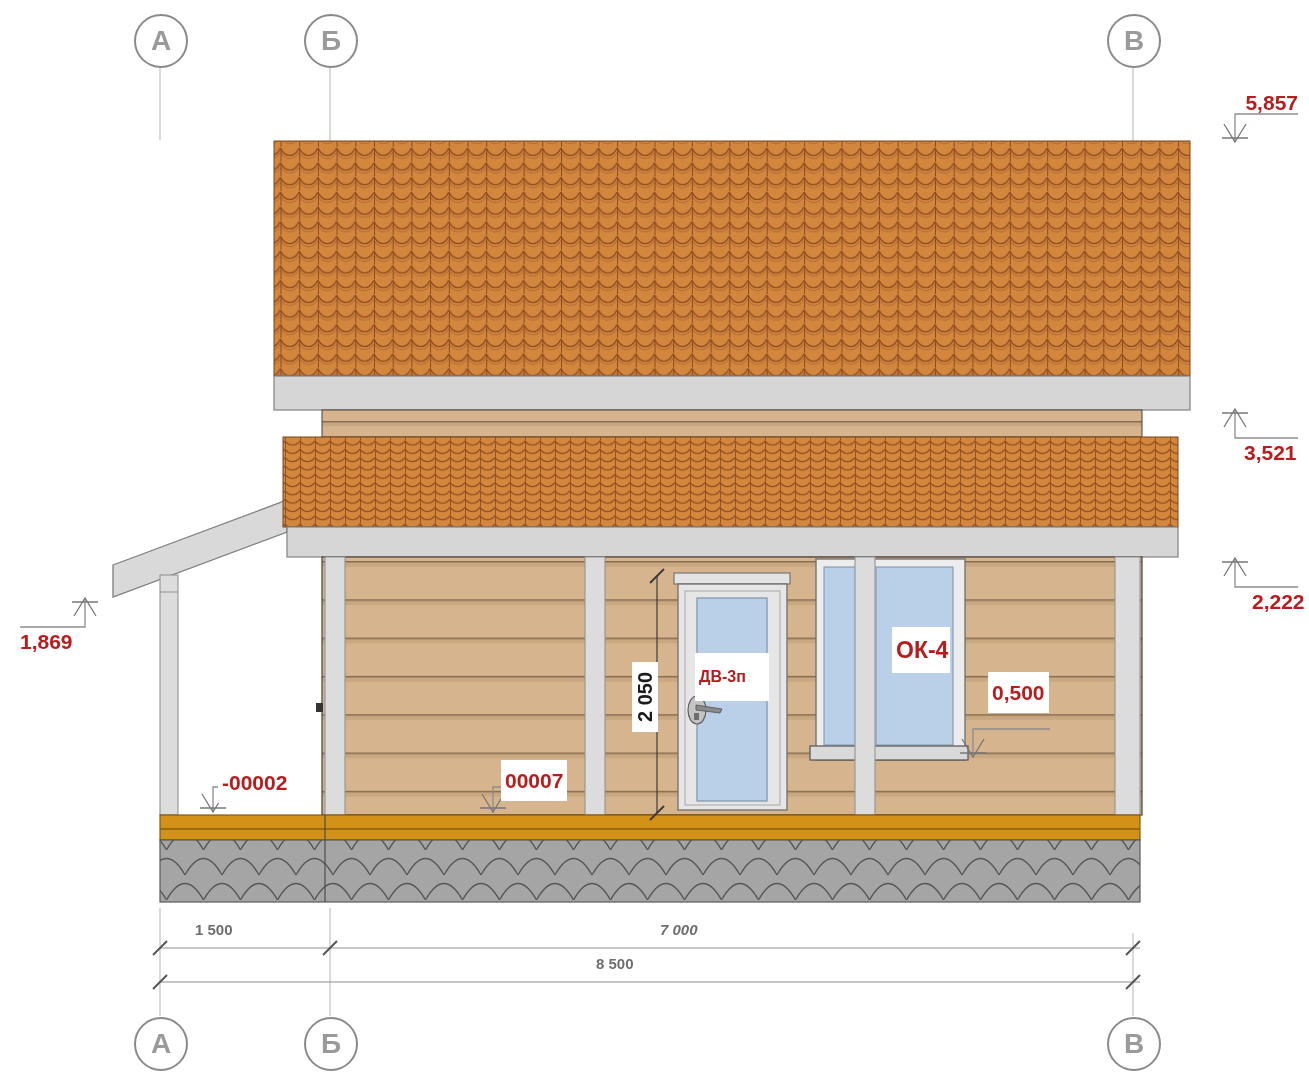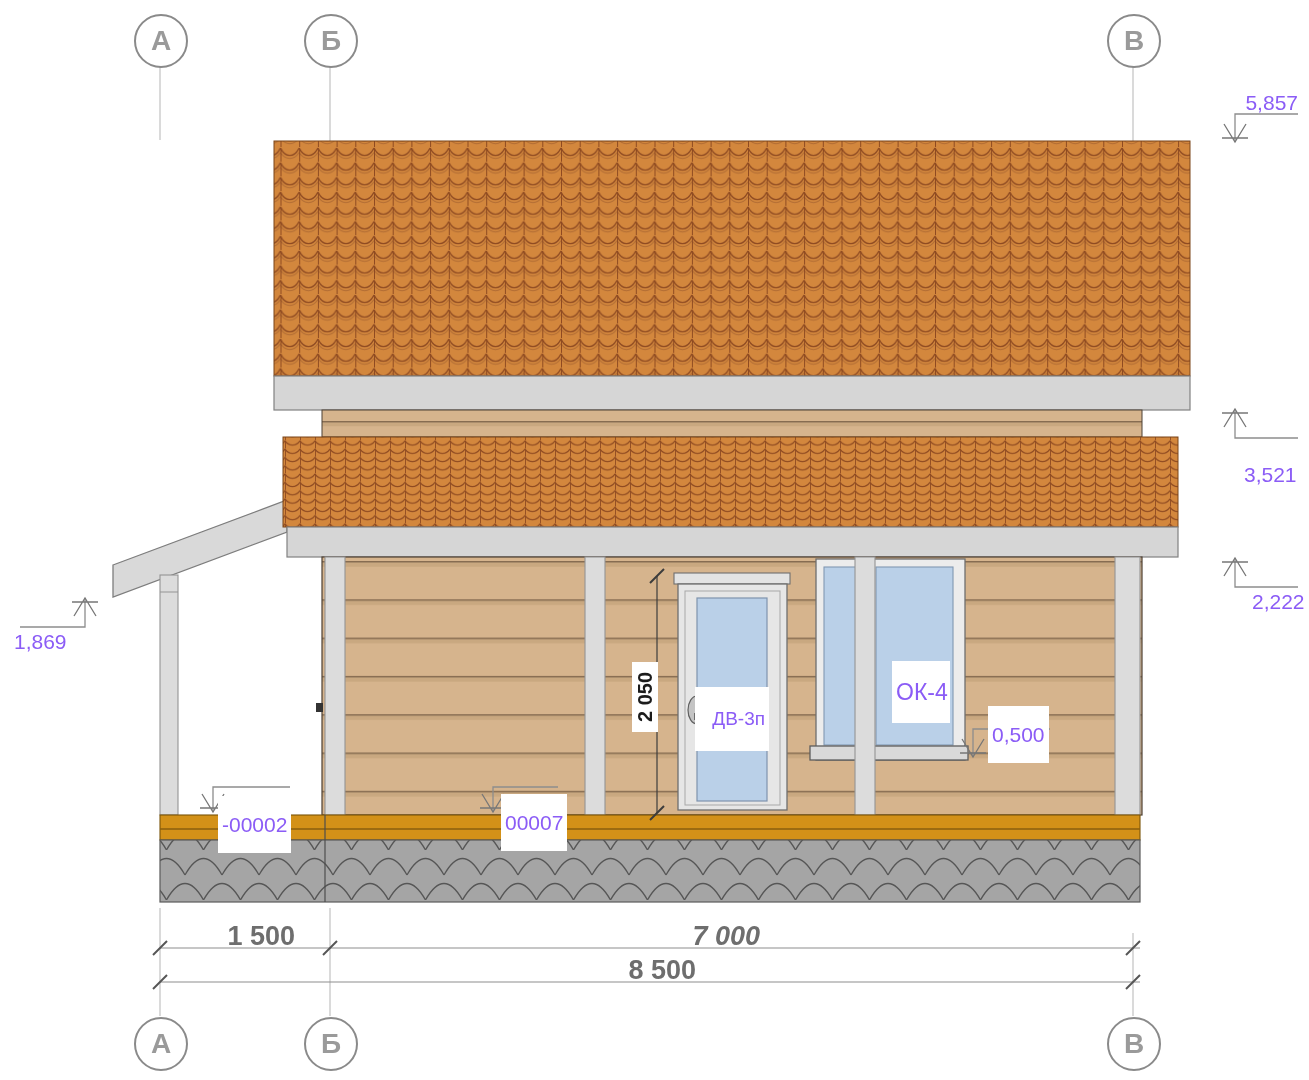--- a/index.html
+++ b/index.html
@@ -1,22 +1,22 @@
 <!DOCTYPE html>
 <html><head>
 <meta charset="utf-8">
 <style>
   html,body{margin:0;padding:0;background:#ffffff;}
   #canvas{position:relative;width:1309px;height:1080px;background:#ffffff;overflow:hidden;
           font-family:"Liberation Sans", sans-serif;}
   #canvas svg.layer{position:absolute;left:0;top:0;}
   .lbl{position:absolute;white-space:nowrap;}
-  .green{color:#8b5cf6;font-weight:normal;font-size:21px;line-height:25px;}
-  .whitebg{background:#ffffff;padding:16px 4px;text-align:right;margin-top:34px;}
-  .dim{color:#6e6e6e;font-weight:bold;font-size:27px;text-align:right;}
+  .green{color:#b91c1c;font-weight:bold;font-size:21px;line-height:25px;}
+  .whitebg{background:#ffffff;padding:8px 4px;text-align:left;}
+  .dim{color:#6e6e6e;font-weight:bold;font-size:15px;text-align:left;}
   .axis-circle{position:absolute;width:50px;height:50px;border:2.5px solid #8a8a8a;border-radius:50%;
                color:#9a9a9a;font-weight:bold;font-size:28px;text-align:center;line-height:49px;
                background:#ffffff;}
   .rot{transform:rotate(-90deg);color:#1b1b1b;font-weight:bold;font-size:20px;
        background:#ffffff;text-align:center;}
 </style>
 </head>
 <body>
 
 <div id="canvas">
@@ -173,28 +173,28 @@
   </svg>
 
   <div class="axis-circle" style="left:134px;top:14px;">А</div>
   <div class="axis-circle" style="left:304px;top:14px;">Б</div>
   <div class="axis-circle" style="left:1107px;top:14px;">В</div>
   <div class="axis-circle" style="left:134px;top:1017px;">А</div>
   <div class="axis-circle" style="left:304px;top:1017px;">Б</div>
   <div class="axis-circle" style="left:1107px;top:1017px;">В</div>
 
   <div class="lbl green" style="left:1240px;top:90px;width:58px;text-align:right;">5,857</div>
-  <div class="lbl green" style="left:1244px;top:440px;width:56px;margin-top:22px;">3,521</div>
+  <div class="lbl green" style="left:1244px;top:440px;width:56px;">3,521</div>
   <div class="lbl green" style="left:1252px;top:589px;width:56px;">2,222</div>
-  <div class="lbl green" style="left:14px;top:629px;">1,869</div>
+  <div class="lbl green" style="left:20px;top:629px;">1,869</div>
   <div class="lbl green whitebg" style="left:988px;top:672px;">0,500</div>
   <div class="lbl green whitebg" style="left:501px;top:760px;">00007</div>
   <div class="lbl green whitebg" style="left:218px;top:762px;">-00002</div>
 
-  <div class="lbl green whitebg" style="left:695px;top:653px;width:66px;font-size:19px;line-height:32px;">ДВ-3п</div>
+  <div class="lbl green whitebg" style="left:695px;top:653px;width:66px;font-size:16px;line-height:32px;">ДВ-3п</div>
   <div class="lbl green whitebg" style="left:892px;top:627px;width:50px;font-size:23px;line-height:30px;">ОК-4</div>
 
   <div class="lbl rot" style="left:610px;top:684px;width:70px;height:26px;line-height:26px;">2 050</div>
 
   <div class="lbl dim" style="left:195px;top:921px;width:100px;">1 500</div>
   <div class="lbl dim" style="left:660px;top:921px;width:100px;font-style:italic;">7 000</div>
   <div class="lbl dim" style="left:596px;top:955px;width:100px;">8 500</div>
 
 </div>
 

